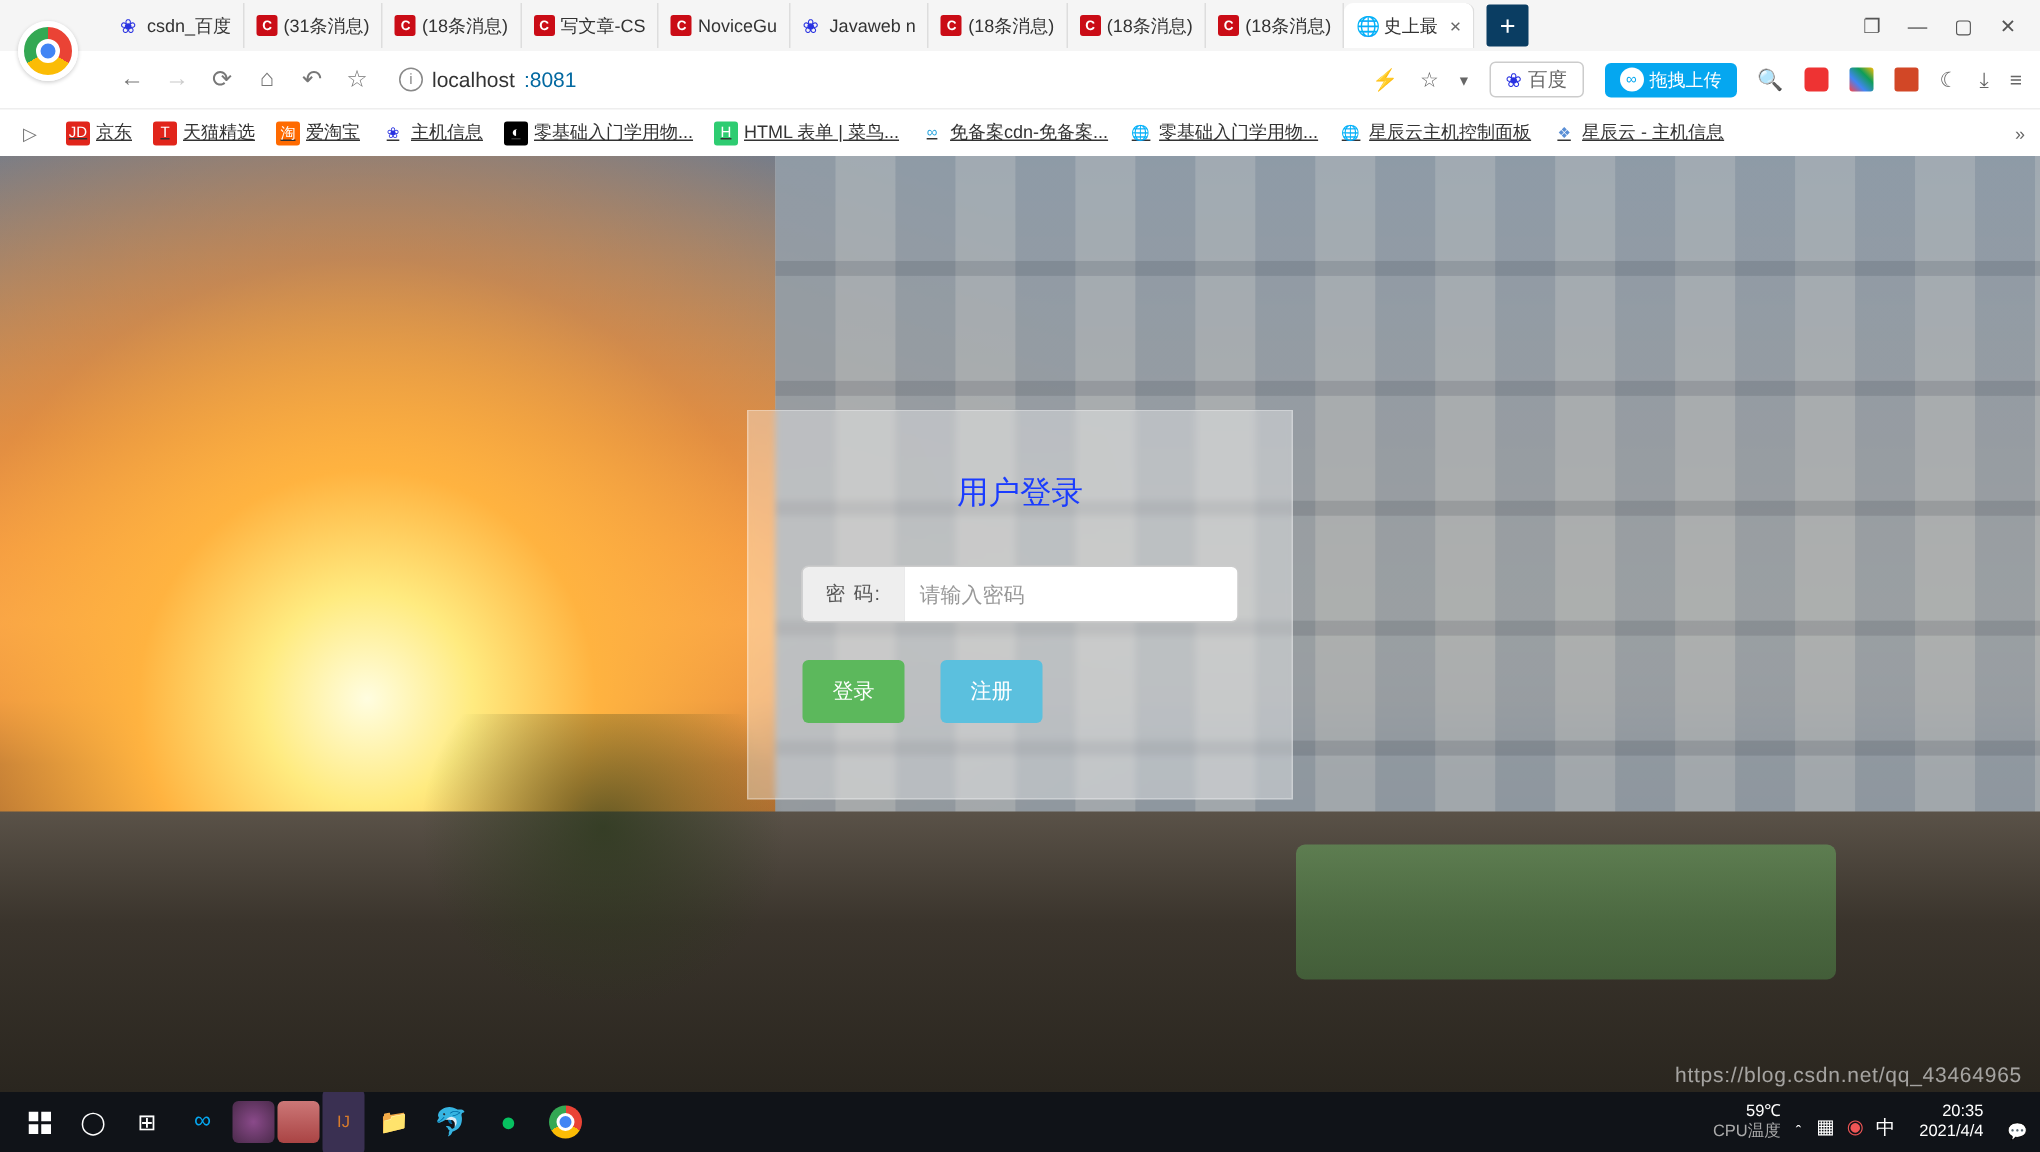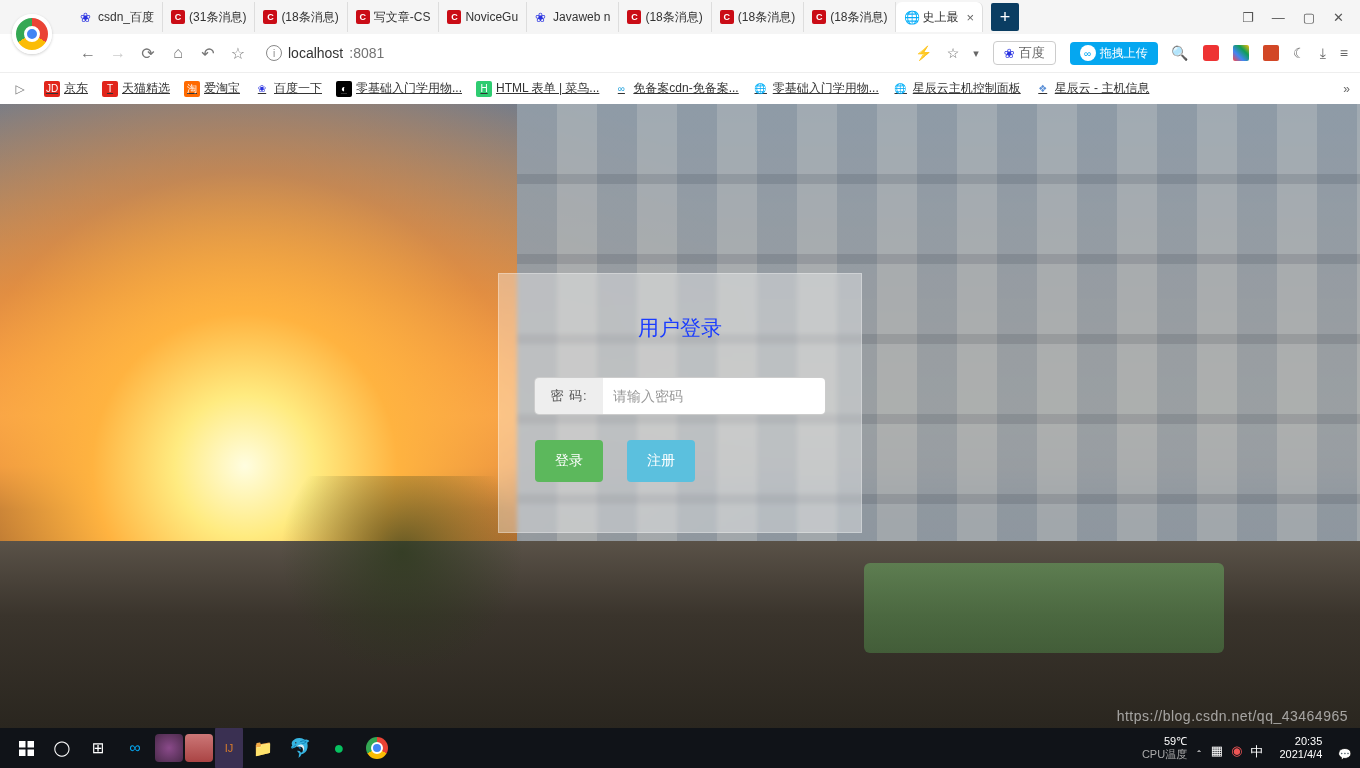--- a/index.html
+++ b/index.html
@@ -18,21 +18,21 @@
     .fav-globe { color: #555; font-size: 13px; }
     .tab-close { color: #666; font-size: 13px; margin-left: 4px; }
     .new-tab { width: 28px; height: 28px; background: #0a3d62; color: #fff; display: flex; align-items: center; justify-content: center; font-size: 18px; margin-left: 8px; border-radius: 2px; }
     .window-controls { margin-left: auto; display: flex; gap: 18px; padding: 0 16px; color: #555; font-size: 13px; }
     .window-controls span { cursor: pointer; }
 
     .address-bar { height: 38px; display: flex; align-items: center; padding: 0 12px 0 78px; gap: 10px; }
     .nav-btn { width: 20px; color: #777; font-size: 16px; text-align: center; cursor: pointer; }
     .url-box { flex: 0 0 640px; display: flex; align-items: center; gap: 6px; font-size: 14px; color: #333; padding-left: 8px; }
     .url-info { width: 16px; height: 16px; border: 1.5px solid #888; border-radius: 50%; font-size: 10px; display: flex; align-items: center; justify-content: center; color: #888; }
-    .url-port { color: #737373; }
+    .url-port { color: #0369a1; }
     .addr-right { margin-left: auto; display: flex; align-items: center; gap: 14px; font-size: 14px; color: #666; }
     .search-eng { display: flex; align-items: center; gap: 4px; border: 1px solid #ccc; border-radius: 4px; padding: 2px 10px; font-size: 13px; }
     .upload-badge { background: #05a7f0; color: #fff; padding: 3px 10px; border-radius: 4px; font-size: 12px; display: flex; align-items: center; gap: 4px; }
     .upload-badge .cloud { background: #fff; color: #05a7f0; border-radius: 50%; width: 16px; height: 16px; font-size: 10px; display: flex; align-items: center; justify-content: center; }
     .ext-icon { width: 16px; height: 16px; }
 
     .bookmarks { height: 32px; border-top: 1px solid #eee; display: flex; align-items: center; padding: 0 10px; gap: 14px; font-size: 12px; color: #333; }
     .bm { display: flex; align-items: center; gap: 4px; cursor: pointer; white-space: nowrap; text-decoration: underline; }
     .bm-icon { width: 16px; height: 16px; display: flex; align-items: center; justify-content: center; font-size: 10px; border-radius: 2px; flex-shrink: 0; }
     .bm-more { margin-left: auto; color: #666; }
@@ -175,21 +175,21 @@
       <div class="bm">
         <span class="bm-icon" style="background: rgb(225, 37, 27); color: rgb(255, 255, 255);">T</span>
         <span>天猫精选</span>
       </div>
       <div class="bm">
         <span class="bm-icon" style="background: rgb(255, 106, 0); color: rgb(255, 255, 255);">淘</span>
         <span>爱淘宝</span>
       </div>
       <div class="bm">
         <span class="bm-icon" style="color: rgb(41, 50, 225);">❀</span>
-        <span>百度一下</span>
+        <span>主机信息</span>
       </div>
       <div class="bm">
         <span class="bm-icon" style="background: rgb(0, 0, 0); color: rgb(255, 255, 255);">◐</span>
         <span>零基础入门学用物...</span>
       </div>
       <div class="bm">
         <span class="bm-icon" style="background: rgb(46, 204, 113); color: rgb(255, 255, 255);">H</span>
         <span>HTML 表单 | 菜鸟...</span>
       </div>
       <div class="bm">

